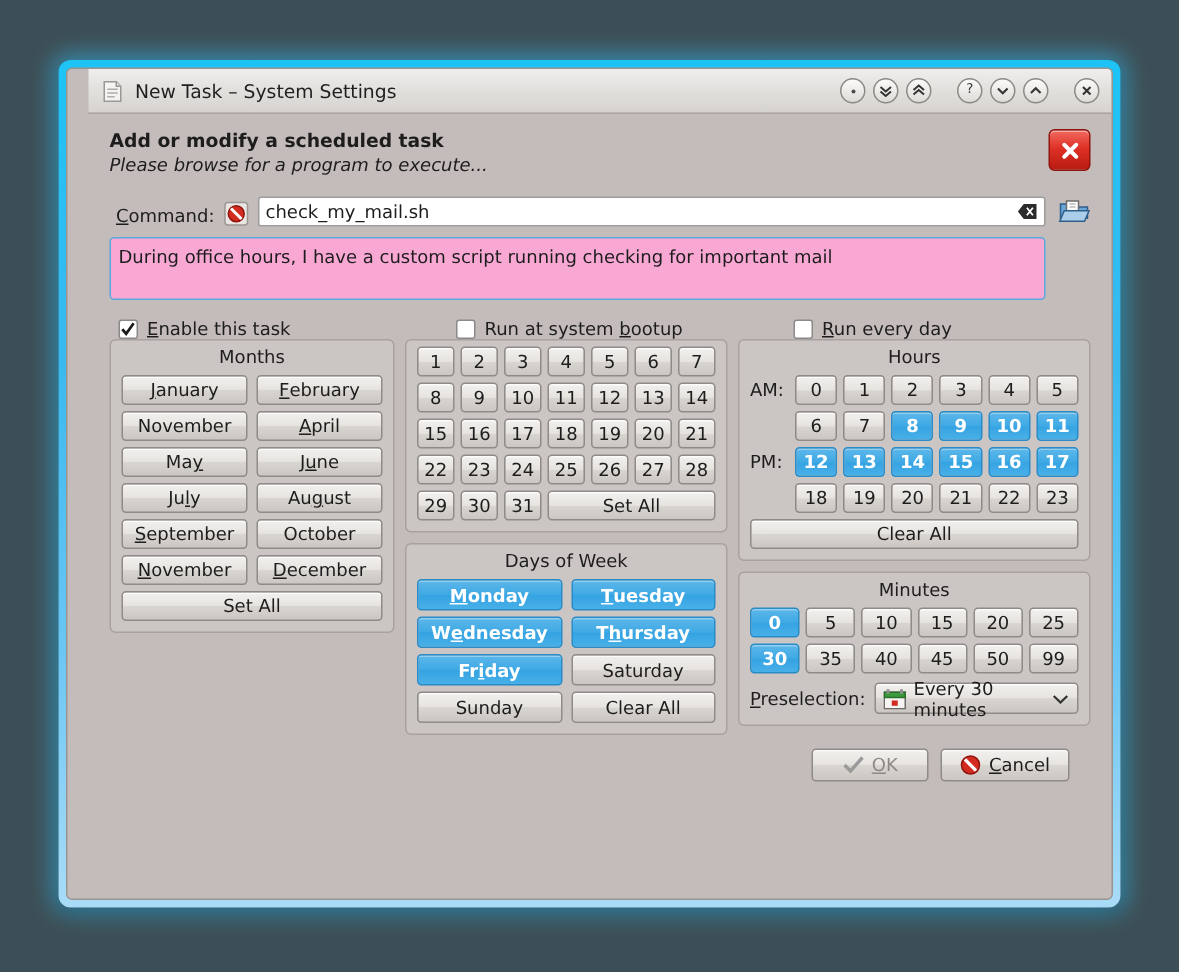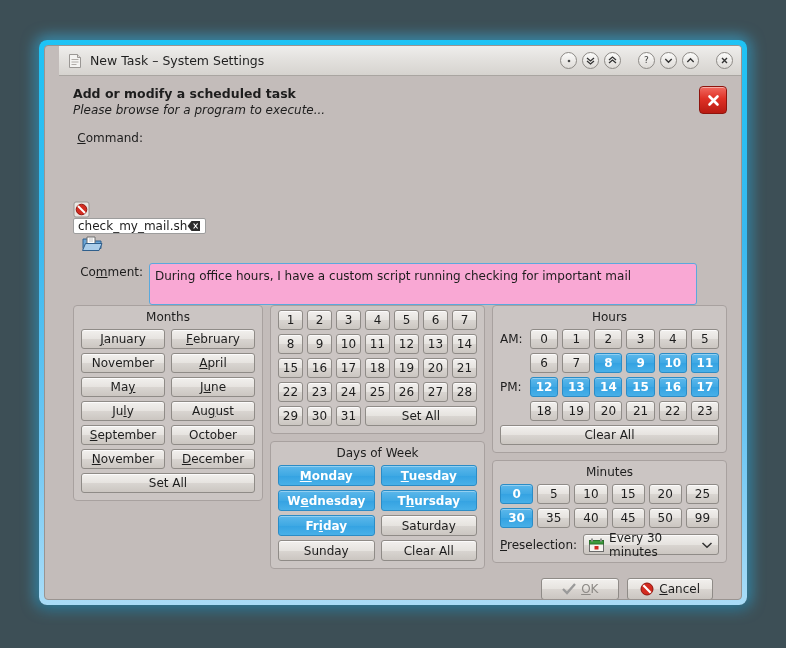--- a/index.html
+++ b/index.html
@@ -60,25 +60,25 @@
   #hdr-sub{font-style:italic;font-size:12px;margin:0;}
   #err-badge{
     position:absolute;right:14px;top:10px;
     width:26px;height:26px;border-radius:4px;
     background:linear-gradient(to bottom,#f16a60 0%,#df3126 45%,#b91b12 100%);
     border:1px solid #8e140d;
     box-shadow:inset 0 1px 0 rgba(255,255,255,.45);
     display:flex;align-items:center;justify-content:center;
   }
   
-  #cmd-row{display:flex;align-items:flex-start;margin-top:14px;flex-direction:column;}
+  #cmd-row{display:flex;align-items:flex-end;margin-top:14px;}
   .flabel{width:70px;text-align:right;padding-right:6px;font-size:12px;flex:0 0 70px;}
   #stop-icon{width:17px;height:17px;margin-right:6px;flex:0 0 17px;}
   .txtfield{
-    flex:1;height:36px;background:#fff;
+    flex:1;height:20px;background:#fff;
     border:1px solid #9d9d9d;border-radius:2px;
     display:flex;align-items:center;padding:0 4px;
     font-size:12px;box-sizing:border-box;position:relative;
   }
   #clear-icon{margin-left:auto;flex:0 0 14px;width:14px;height:12px;}
   #browse-icon{width:22px;height:20px;margin-left:8px;flex:0 0 22px;}
   #cmt-row{display:flex;margin-top:7px;}
   .flabel.top{padding-top:2px;}
   #comment-box{
     flex:1;height:42px;background:#f9a8d4;
@@ -258,25 +258,42 @@
         <svg width="22" height="20" viewBox="0 0 22 20">
           <path d="M2 14.5V5h7l1.6 2H20v7.5z" fill="#6aa6d8" stroke="#2f5f8c"></path>
           <path d="M6 3h8v7H6z" fill="#fdfdfd" stroke="#6d6d6d"></path>
           <path d="M8 5h4M8 7h4" stroke="#bbb" stroke-width=".9"></path>
           <path d="M1.5 16.5L4.5 9.5H21l-3 7z" fill="#aacdea" stroke="#2f5f8c"></path>
         </svg>
       </span>
     </div>
 
     <div id="cmt-row">
-      <span class="flabel top">Co<span class="u">m</span>ment:</span>
       <div id="comment-box">During office hours, I have a custom script running checking for important mail</div>
       <span id="browse-spacer"></span>
     </div>
 
+    <div id="chk-row">
+      <span class="chkwrap" style="width:225px">
+        <span class="chk">
+          <svg width="11" height="11" viewBox="0 0 11 11">
+                <path d="M1.5 5.5l2.6 3 5-7" fill="none" stroke="#1a1a1a" stroke-width="1.8"></path>
+              </svg>
+        </span>
+        <span><span class="u">E</span>nable this task</span>
+      </span>
+      <span class="chkwrap" style="width:225px">
+        <span class="chk"></span>
+        <span>Run at system <span class="u">b</span>ootup</span>
+      </span>
+      <span class="chkwrap">
+        <span class="chk"></span>
+        <span><span class="u">R</span>un every day</span>
+      </span>
+    </div>
 
     <div id="grid">
 
       <div id="col-left">
         <div class="group">
           <div class="gtitle">Months</div>
           <div class="mgrid" id="months-grid">
                 <div class="btn"><span class="u">J</span>anuary</div>
                 <div class="btn"><span class="u">F</span>ebruary</div>
                 <div class="btn">November</div>

